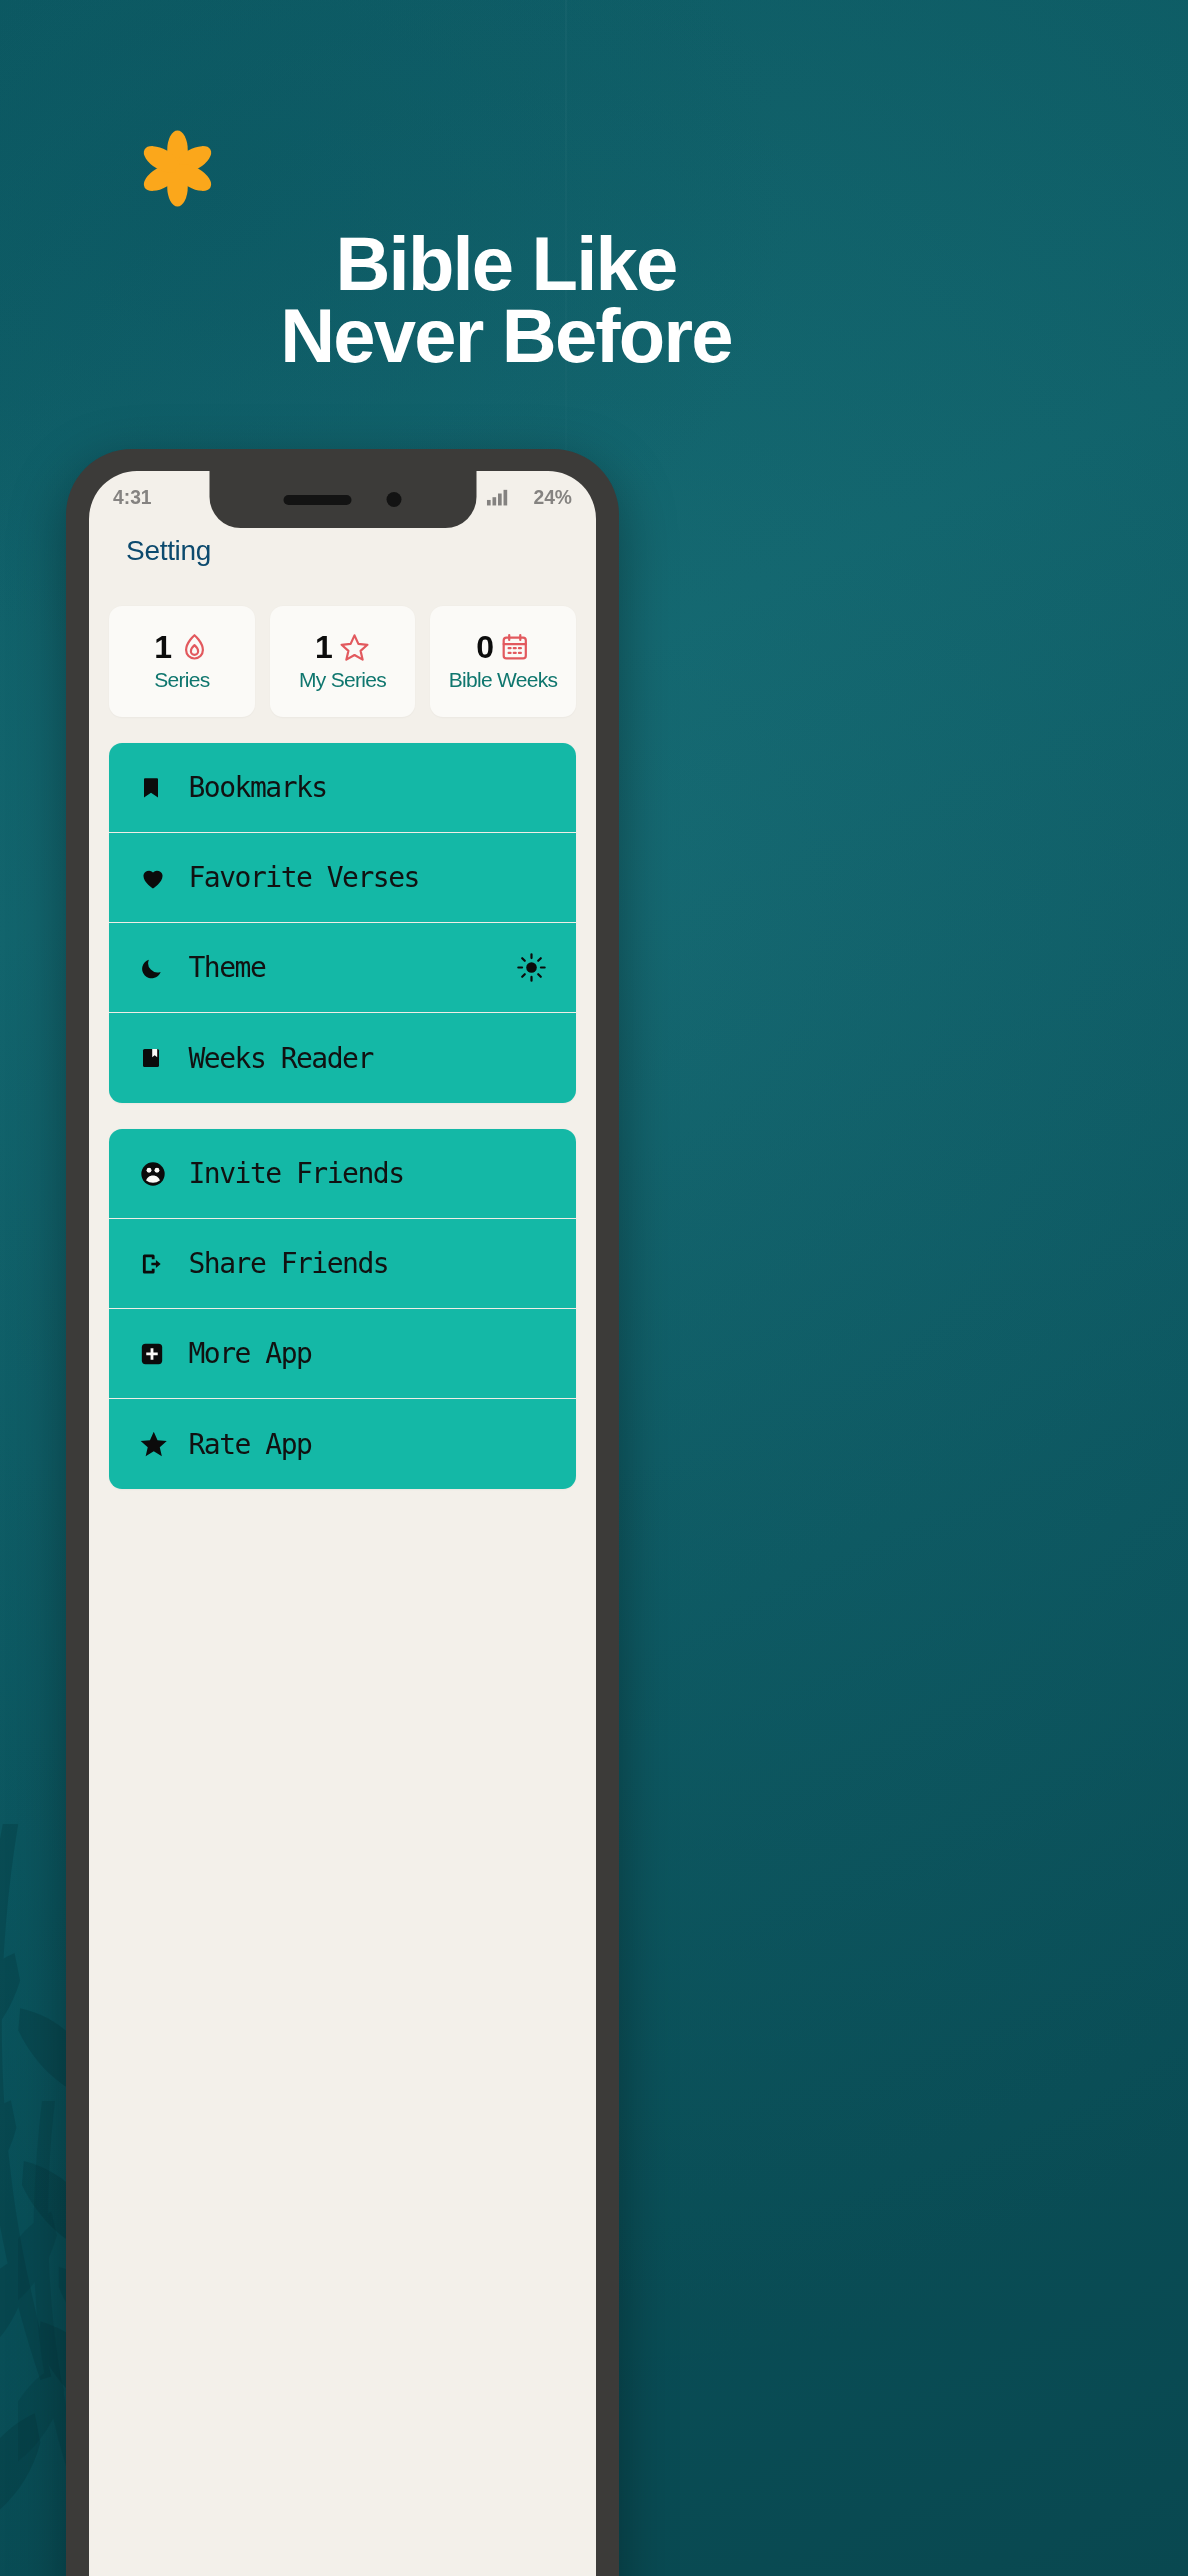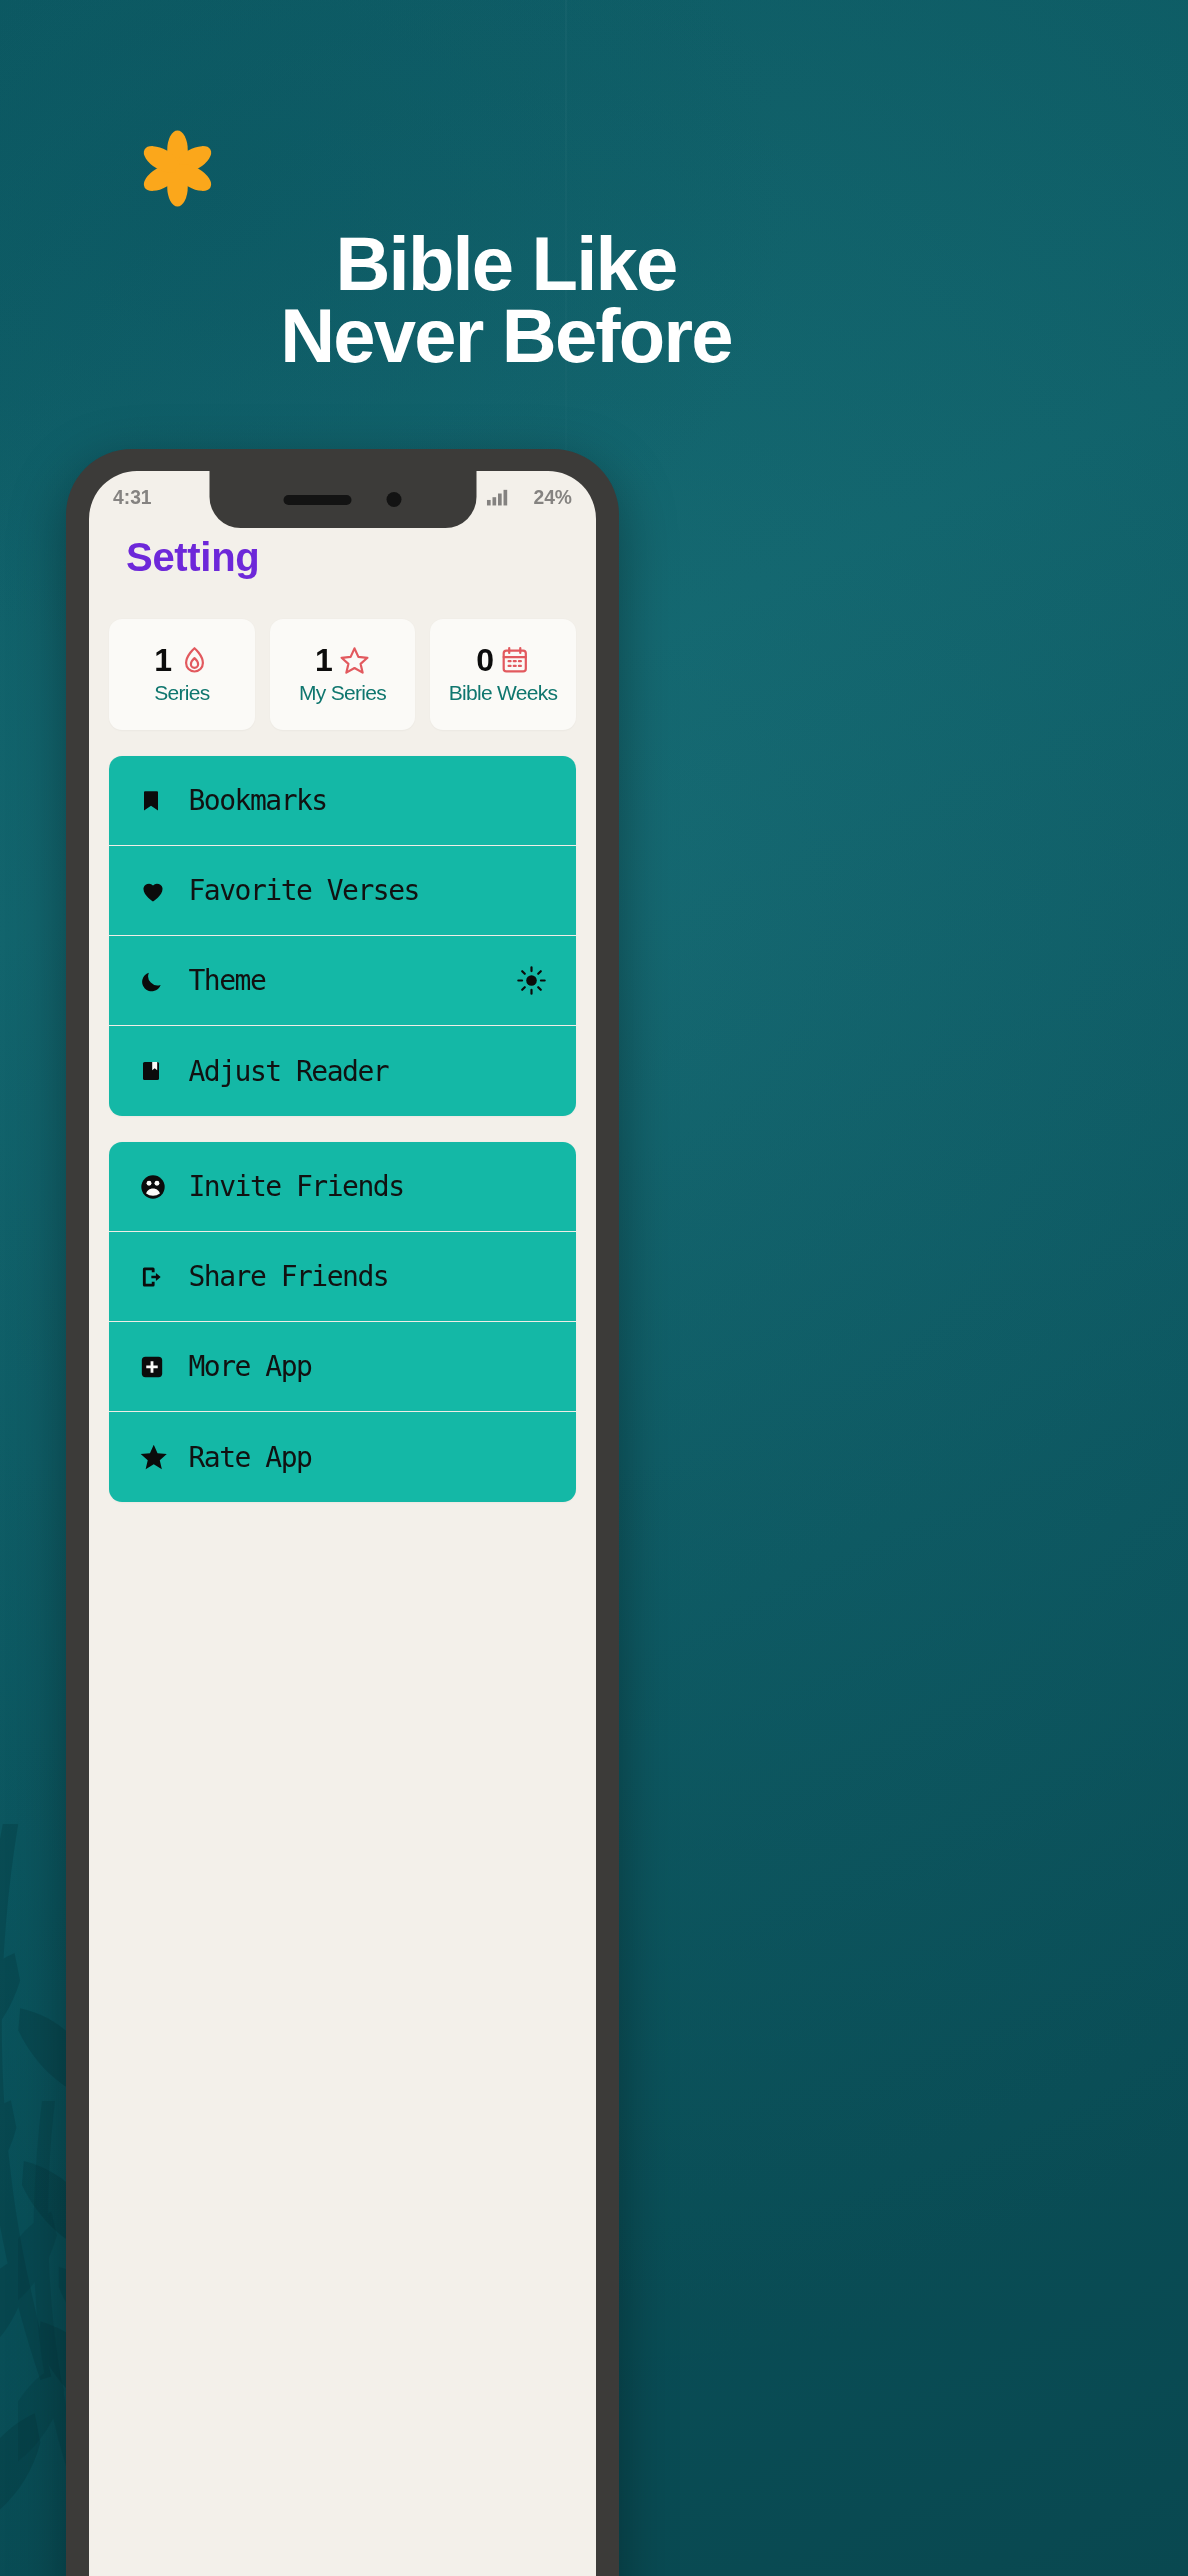--- a/index.html
+++ b/index.html
@@ -82,23 +82,23 @@
   }
   #speaker { width:68px; height:10px; border-radius:5.5px; background:#131313; }
   #camera { width:15.7px; height:15.7px; border-radius:50%; background:#131313; }
 
   
   #screen-content { position:absolute; left:0; top:53px; width:507px; }
 
   #page-title {
     margin:11px 0 0 37px;
     font-family:"Liberation Sans", sans-serif;
-    font-weight:bold;
-    font-size:40px;
-    color:#6d28d9;
+    font-weight:normal;
+    font-size:28px;
+    color:#0c4a6e;
     letter-spacing:-0.3px;
   }
 
   
   #stats {
     display:flex; gap:14.7px;
     margin:39px 20px 0 20px;
   }
   .stat-card {
     flex:1;
@@ -292,21 +292,21 @@
           </span>
         </div>
 
         <div class="menu-row">
           <span class="menu-icon">
             <svg width="24" height="28" viewBox="0 0 24 24" fill="#0b0b0b">
               <rect x="4" y="3" width="16" height="18" rx="1.6"></rect>
               <path d="M13.2 3v8.2l2.5-2 2.5 2V3z" fill="#fbfaf7"></path>
             </svg>
           </span>
-          <span class="menu-label">Adjust Reader</span>
+          <span class="menu-label">Weeks Reader</span>
         </div>
 
       </div>
 
       <div class="menu-group">
 
         <div class="menu-row">
           <span class="menu-icon">
             <svg width="28" height="28" viewBox="0 0 24 24" fill="#0b0b0b">
               <circle cx="12" cy="12" r="10"></circle>

